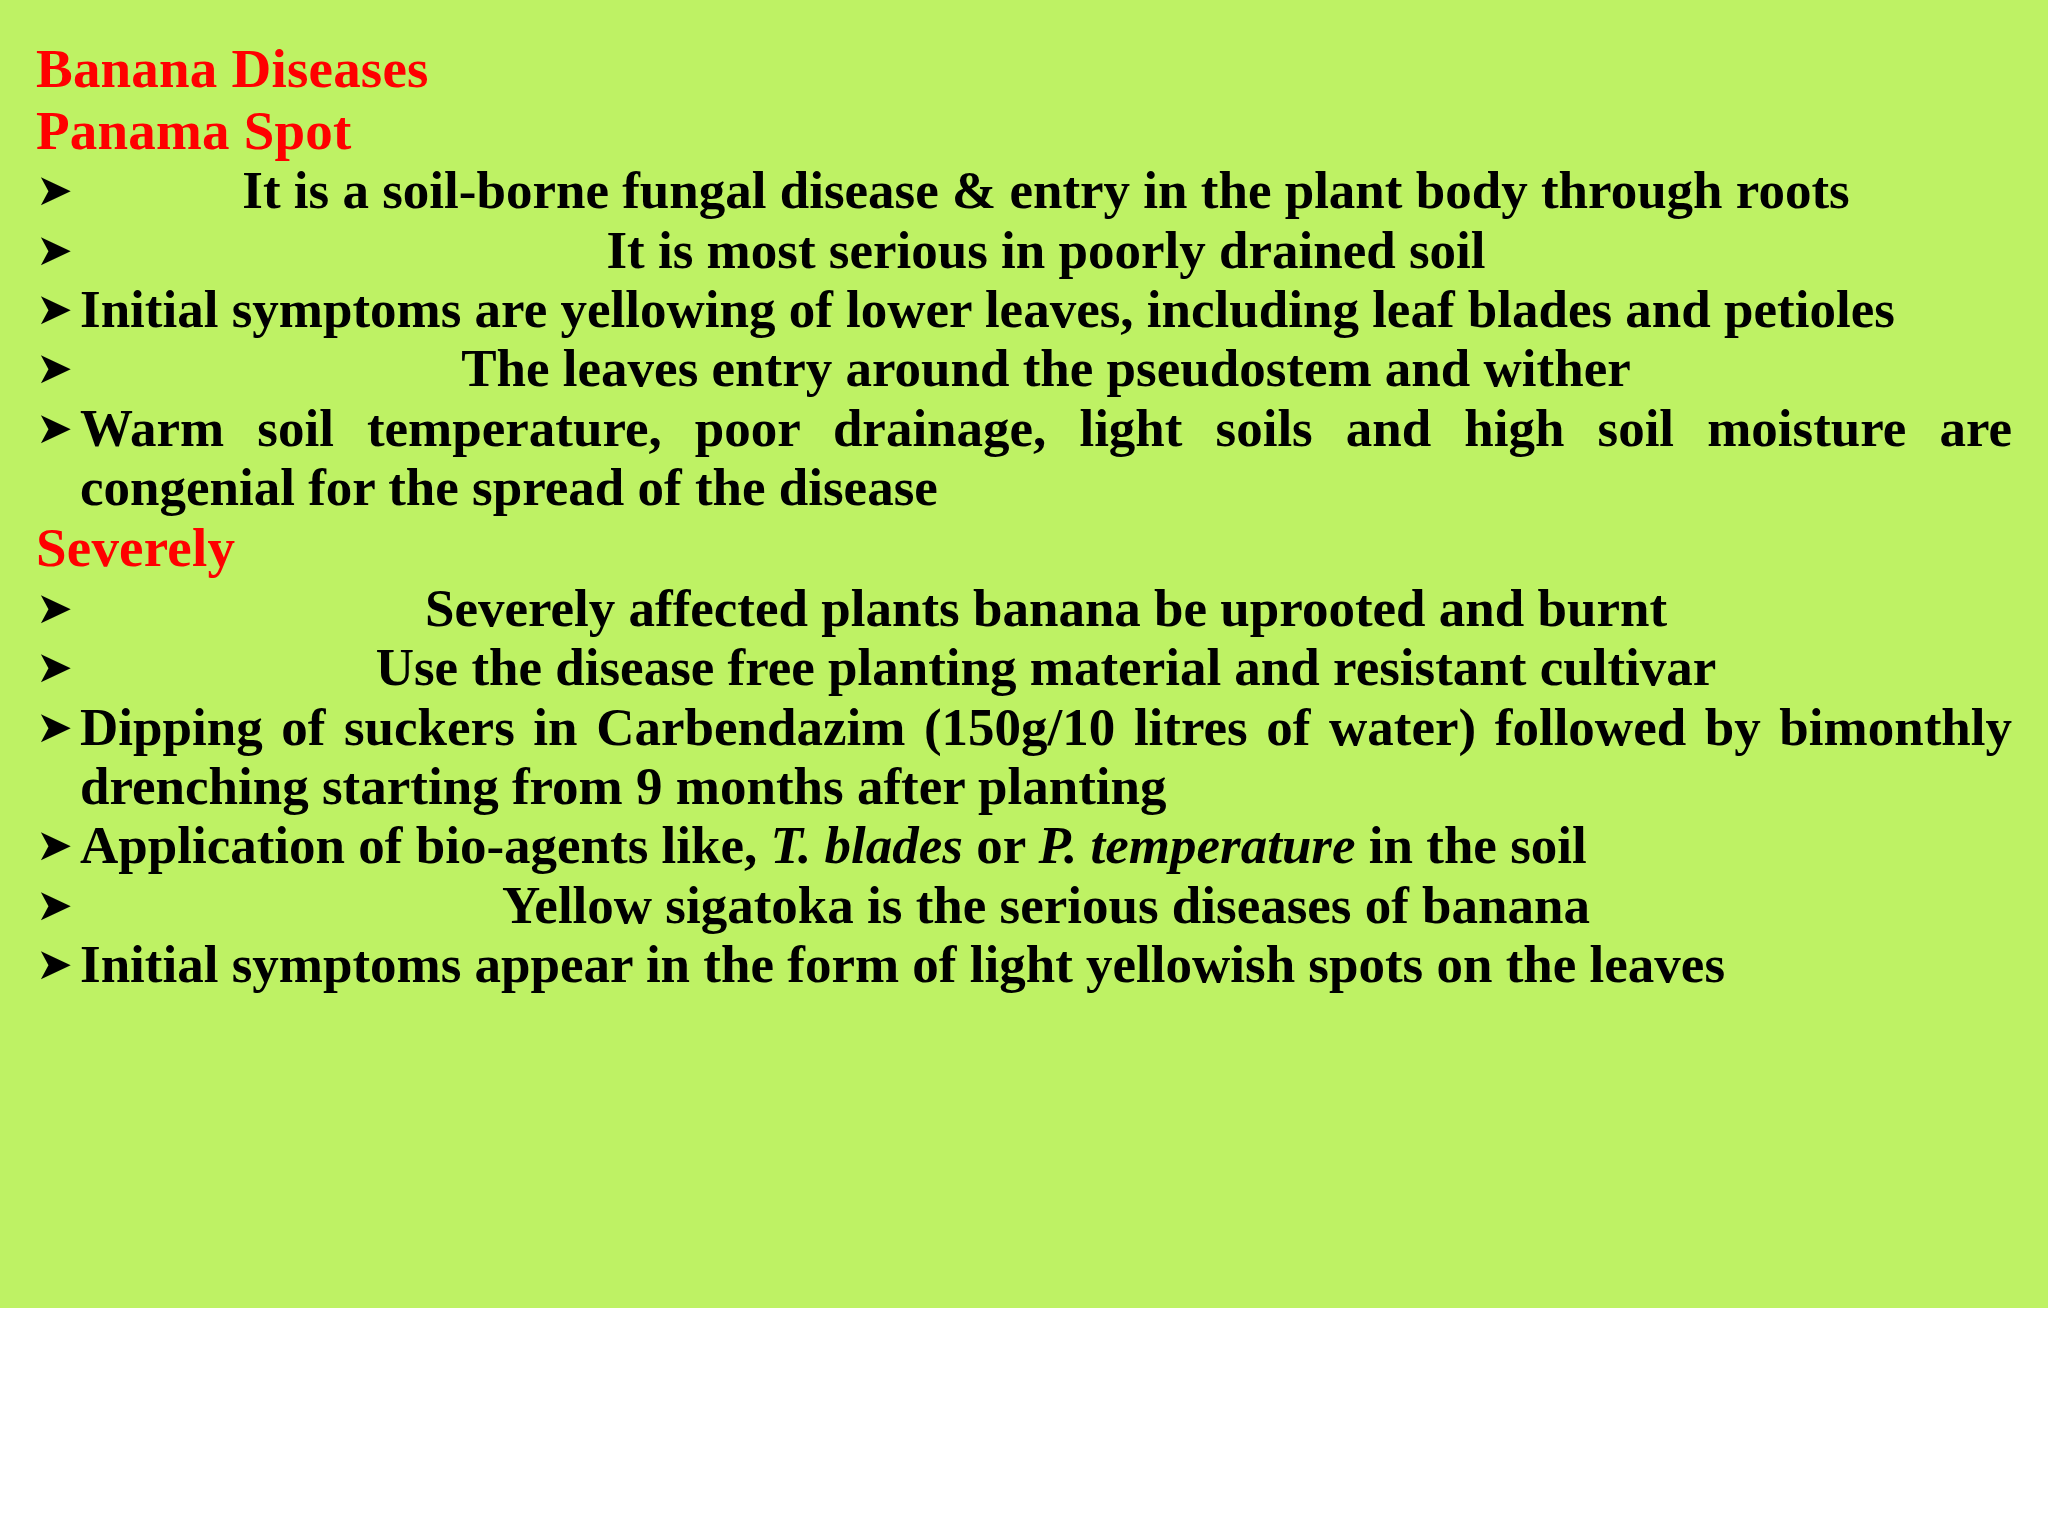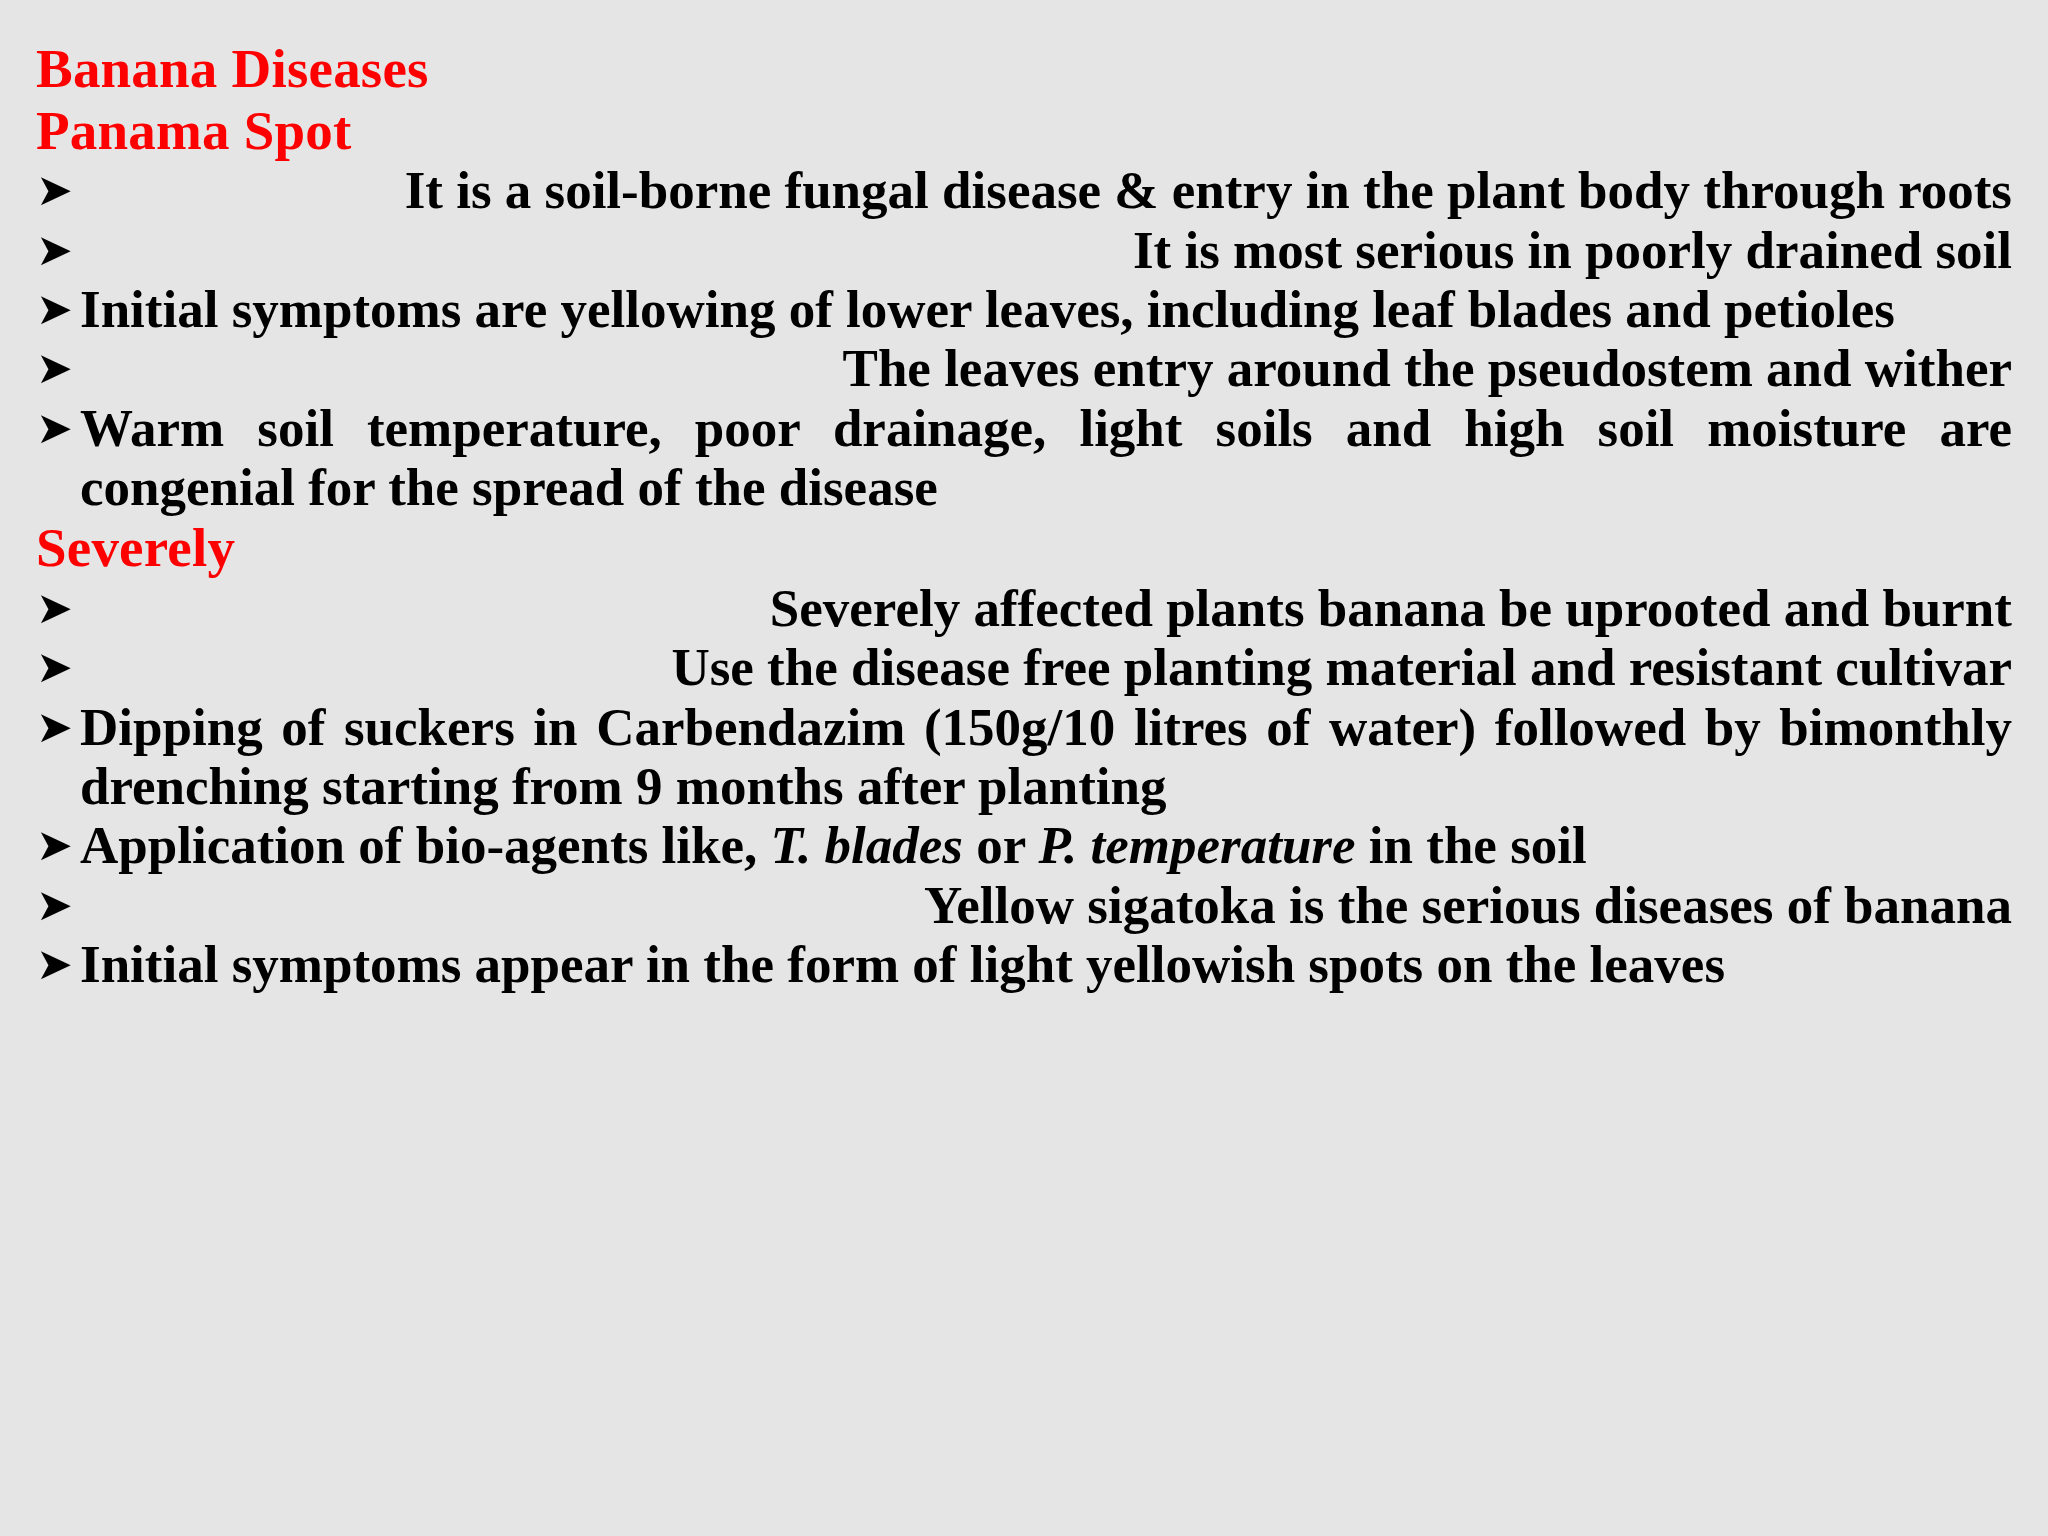--- a/index.html
+++ b/index.html
@@ -10,23 +10,23 @@
   body {
     width: 2048px;
     height: 1536px;
     font-family: "Liberation Serif", serif;
     color: #000000;
     overflow: hidden;
   }
   .slide {
     box-sizing: border-box;
     width: 2048px;
-    height: 1536px;
+    height: 1308px;
     padding: 38px 36px 0 36px;
-    background: #e5e5e5;
+    background: #bef264;
   }
   .heading {
     color: #ff0000;
     font-weight: bold;
     font-size: 55px;
     line-height: 1.12;
     letter-spacing: 0.2px;
     white-space: nowrap;
   }
   .bullet-row {
@@ -45,21 +45,21 @@
     font-weight: bold;
     color: #000000;
   }
   .bullet-text {
     flex: 1 1 auto;
     text-align: justify;
     text-justify: inter-word;
     hyphens: none;
   }
   .bullet-text.no-justify {
-    text-align: right;
+    text-align: center;
   }
   .bullet-text i {
     font-style: italic;
   }
 </style>
 </head>
 <body>
 
 <div class="slide">
 

